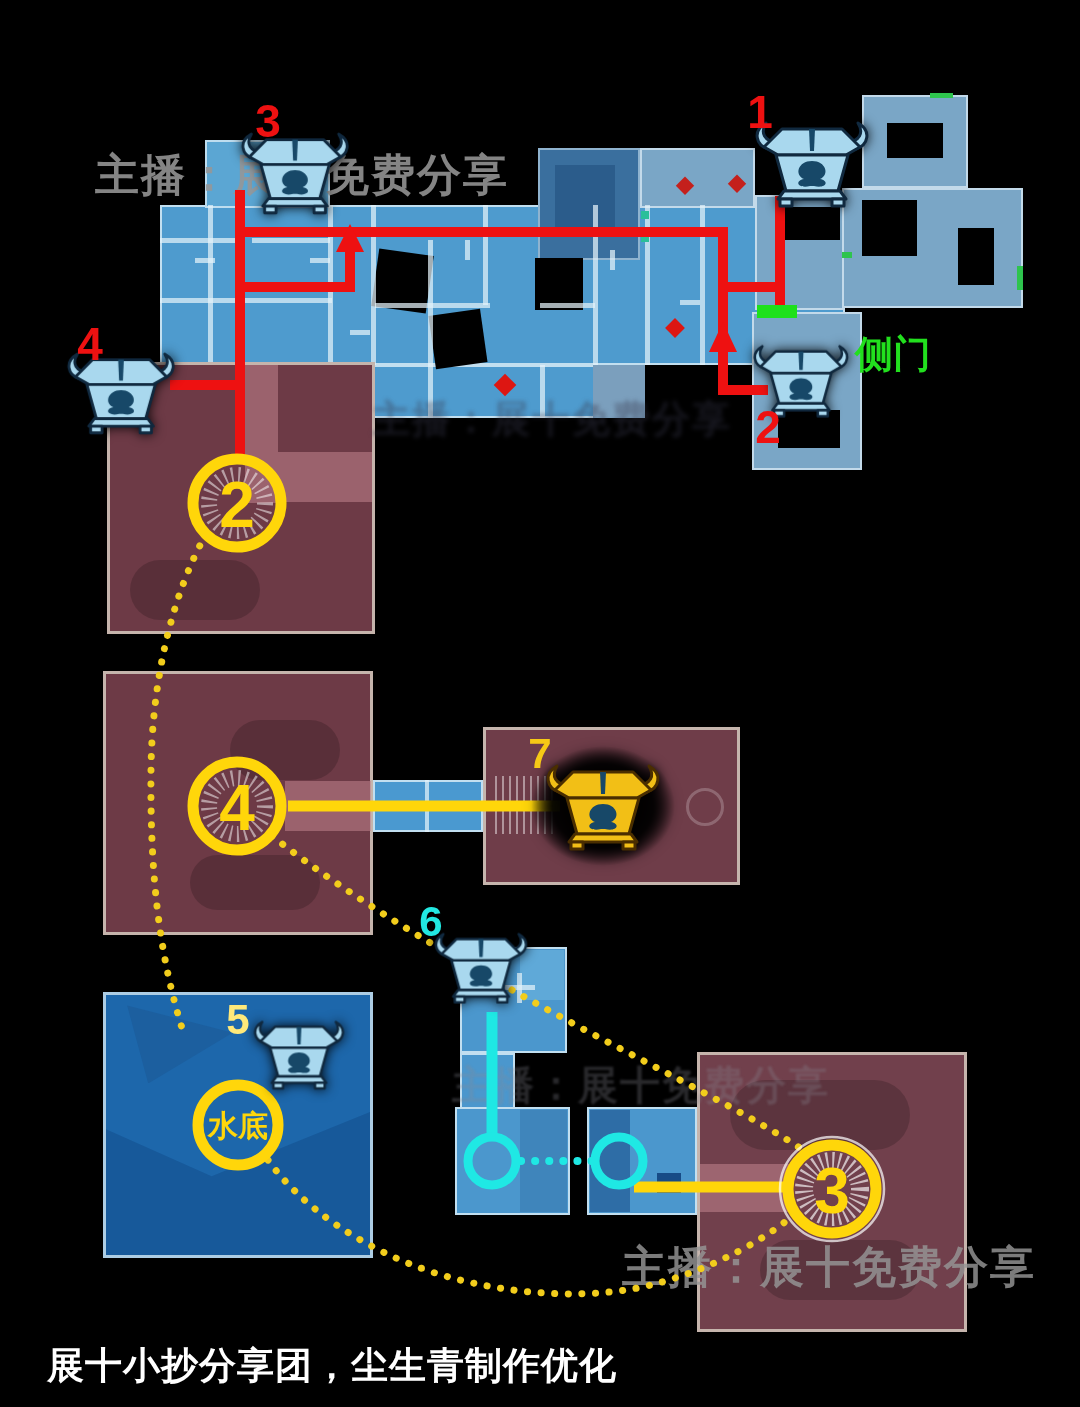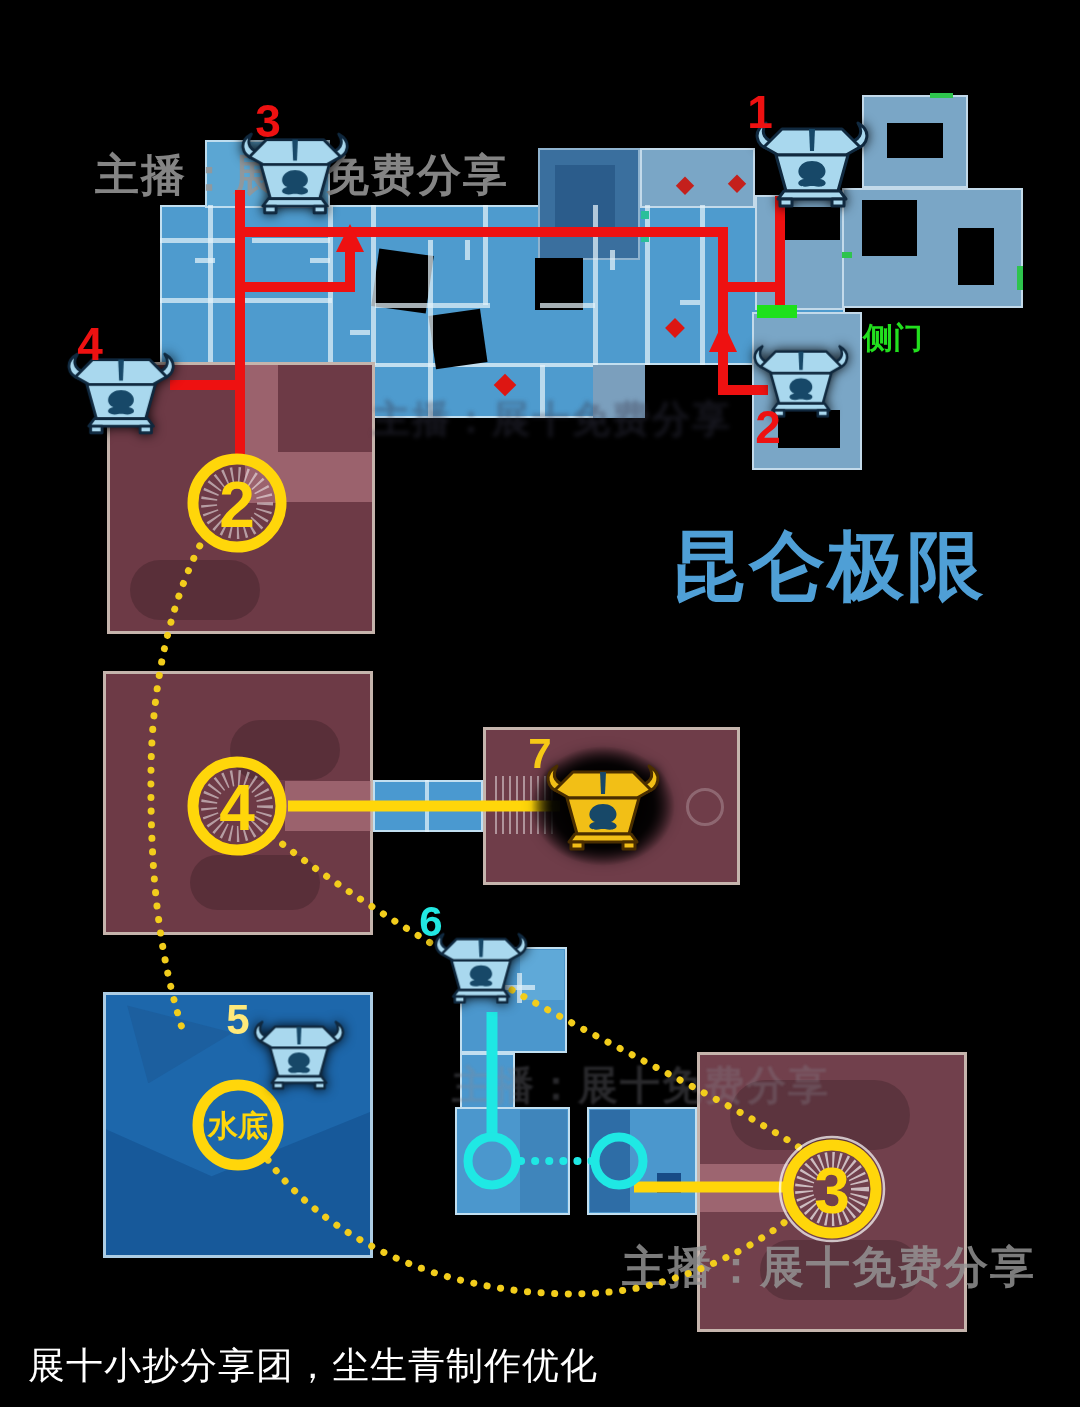--- a/index.html
+++ b/index.html
@@ -17,22 +17,22 @@
   .wall{position:absolute;background:rgba(228,242,250,.72);}
   .lightstrip{position:absolute;background:rgba(193,131,142,.55);}
   .darkpatch{position:absolute;background:rgba(0,0,0,.18);}
   .label{position:absolute;transform:translate(-50%,-50%);font-weight:bold;line-height:1;}
   .red-num{color:#ee1111;font-size:46px;}
   .circle-num{position:absolute;transform:translate(-50%,-50%);color:#ffd60a;
               font-size:64px;font-weight:600;line-height:1;}
   .wm{position:absolute;font-weight:bold;white-space:nowrap;letter-spacing:2px;}
   #title{position:absolute;left:636px;top:518px;width:384px;text-align:center;
          color:#4f9fd6;font-size:76px;font-weight:bold;line-height:1.26;letter-spacing:3px;}
-  #footer{position:absolute;left:28px;top:1341px;color:#fff;font-size:37px;font-weight:normal;letter-spacing:1px;}
-  #sidedoor{position:absolute;transform:translate(-50%,-50%);color:#22e01e;font-size:30px;font-weight:bold;}
+  #footer{position:absolute;left:47px;top:1341px;color:#fff;font-size:37px;font-weight:bold;letter-spacing:1px;}
+  #sidedoor{position:absolute;transform:translate(-50%,-50%);color:#22e01e;font-size:38px;font-weight:bold;margin-top:16px;}
   svg{position:absolute;left:0;top:0;}
 </style>
 </head>
 <body>
 
 <div id="stage" data-name="map-guide-canvas">
 
   <div class="room blue" style="left:160px;top:205px;width:685px;height:160px;" data-name="map-room-top-band"></div>
   <div class="room blue-lt" style="left:205px;top:140px;width:125px;height:68px;" data-name="map-room-top-left-piece"></div>
   <div class="room blue-dark" style="left:538px;top:148px;width:102px;height:112px;" data-name="map-room-dark-piece"></div>
@@ -221,17 +221,16 @@
   <div class="label" style="left:540px;top:754px;color:#f6c916;font-size:42px;" data-name="coffin-label-7">7</div>
 
   <div class="circle-num" style="left:237px;top:505px;" data-name="route-circle-2-number">2</div>
   <div class="circle-num" style="left:237px;top:808px;" data-name="route-circle-4-number">4</div>
   <div class="circle-num" style="left:832px;top:1191px;" data-name="route-circle-3-number">3</div>
   <div class="circle-num" style="left:238px;top:1126px;font-size:30px;font-weight:bold;" data-name="underwater-circle-label">水底</div>
 
   <div id="sidedoor" style="left:893px;top:338px;" data-name="side-door-label">侧门</div>
 
   <div id="title" data-name="map-title">
-    <div data-name="map-title-line1">昆仑极限</div>
   </div>
 
   <div id="footer" data-name="credits-text">展十小抄分享团，尘生青制作优化</div>
 </div>
 
 </body></html>

